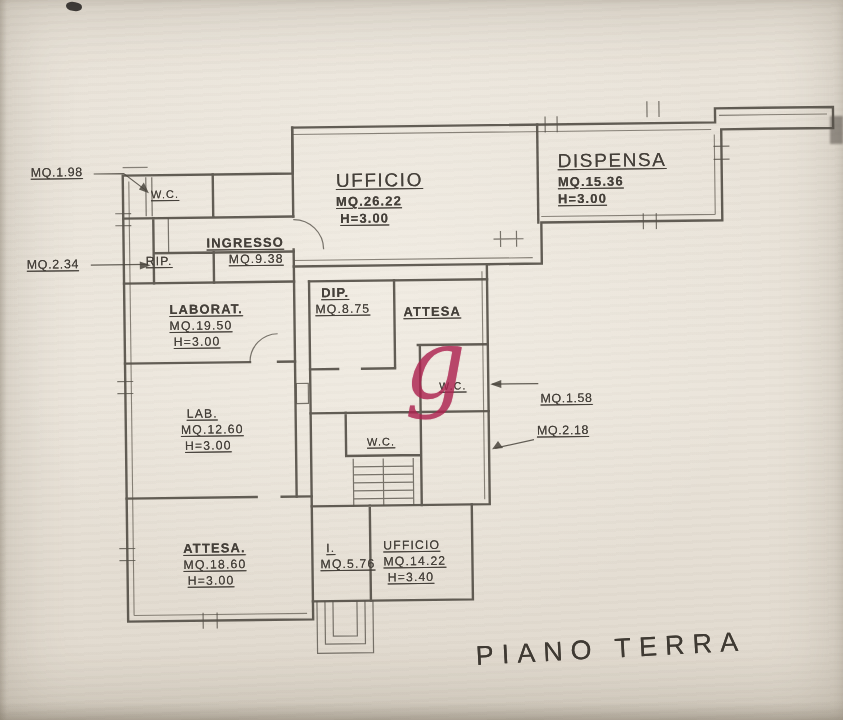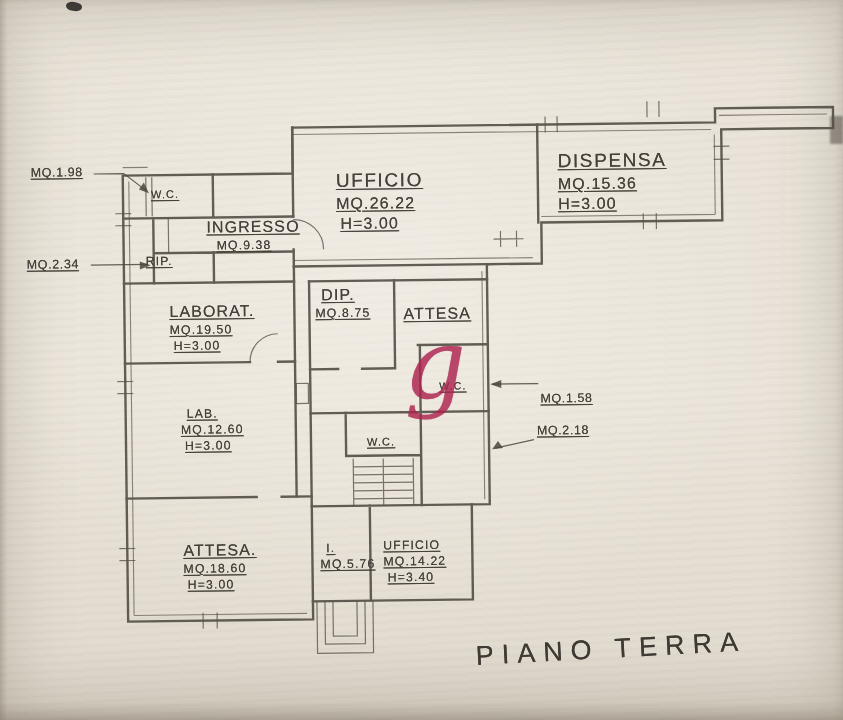--- a/index.html
+++ b/index.html
@@ -13,26 +13,26 @@
     font-family:"Liberation Sans", sans-serif;
   }
   #plan{position:absolute;inset:0;transform:rotate(-0.7deg);transform-origin:50% 50%;}
   svg.linework{position:absolute;left:0;top:0;}
   .lbl{
     position:absolute;color:#45403a;letter-spacing:1.1px;line-height:1.3;
     white-space:nowrap;font-size:12px;text-shadow:0 0 .5px rgba(69,64,58,.85);
   }
   .lbl .ln{display:block;text-decoration:underline;text-decoration-thickness:1px;text-underline-offset:2px;}
   .s15{font-size:19px;letter-spacing:1.6px;}
-  .s13{font-size:16px;}
+  .s13{font-size:13px;font-weight:bold;}
   .s12{font-size:12.3px;}
   .s11{font-size:11px;}
   .s10{font-size:10.5px;}
   .dim{font-size:12.5px;letter-spacing:.6px;}
-  .ind6{margin-left:6px;} .ind10{margin-left:10px;} .ind4{margin-left:4px;}
+  .ind6{margin-left:6px;} .ind10{margin-left:22px;} .ind4{margin-left:4px;}
   #title{
     position:absolute;left:472px;top:636px;font-size:27px;letter-spacing:8px;
     color:#3f3a33;transform:rotate(-2.4deg);text-shadow:0 0 .6px rgba(63,58,51,.9);
     font-family:"Liberation Sans",sans-serif;
   }
   #gmark{
     position:absolute;left:404px;top:316px;font-family:"DejaVu Serif",serif;
     font-style:italic;font-size:97px;line-height:1;color:var(--accent,#ad2350);
     opacity:.82;text-shadow:0 0 1px rgba(173,35,80,.5);
   }
@@ -134,21 +134,21 @@
         <span class="ln">MQ.1.58</span>
       </div>
     <div class="lbl dim" style="left:536px;top:424px">
         <span class="ln">MQ.2.18</span>
       </div>
 
     <div class="lbl" style="left:153px;top:184px">
       <span class="ln s11">W.C.</span>
     </div>
 
-    <div class="lbl" style="left:208px;top:215px">
+    <div class="lbl" style="left:208px;top:233px">
       <span class="ln s13">INGRESSO</span>
       <span class="ln s12 ind10">MQ.9.38</span>
     </div>
 
     <div class="lbl" style="left:147px;top:251px">
       <span class="ln s12">RIP.</span>
     </div>
 
     <div class="lbl" style="left:338px;top:168px">
       <span class="ln s15">UFFICIO</span>

